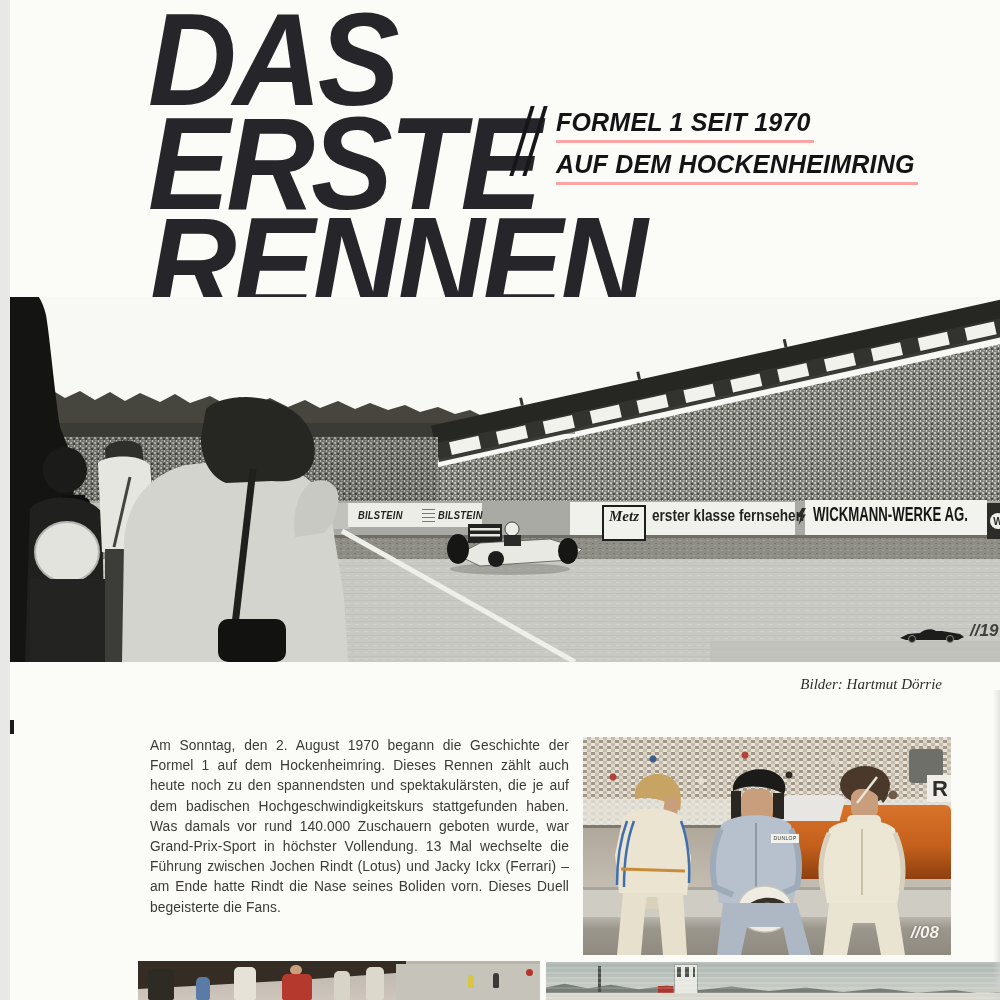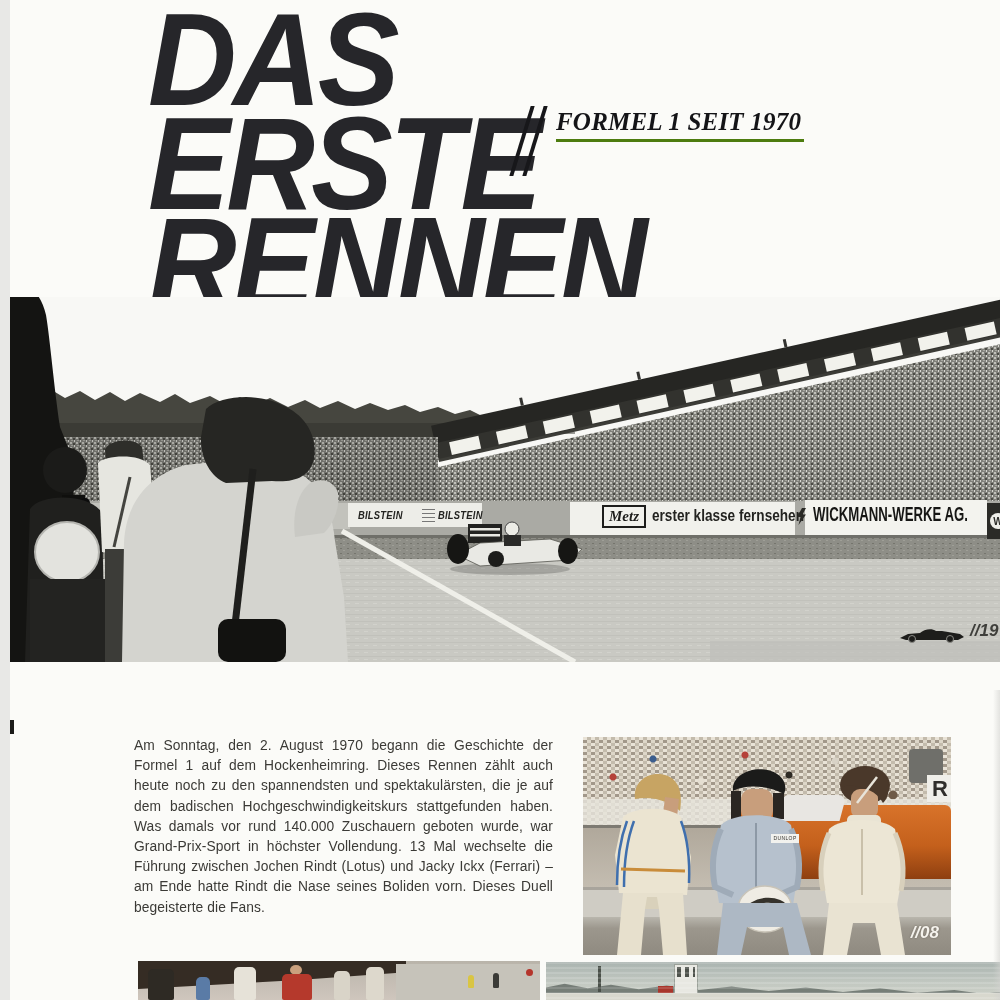--- a/index.html
+++ b/index.html
@@ -8,56 +8,56 @@
 
   
   .title-line{position:absolute;left:138px;line-height:1;white-space:nowrap;
     font-style:italic;font-weight:900;font-size:132px;letter-spacing:-4px;
     color:#26262a;transform:scaleX(.93);transform-origin:left top;}
   #title1{top:-6px;} #title2{top:98px;} #title3{top:198px;}
 
   
   .kicker{position:absolute;left:546px;top:108px;}
   .kicker-line{display:table;font-style:italic;font-weight:bold;font-size:25px;
-    letter-spacing:.2px;color:#141417;border-bottom:3px solid #4d7c0f;
-    padding:0 3px 3px 0;white-space:nowrap;font-family:Liberation Serif, serif;}
+    letter-spacing:.2px;color:#141417;border-bottom:3px solid #fca5a5;
+    padding:0 3px 3px 0;white-space:nowrap;}
   .kicker-line+.kicker-line{margin-top:7px;}
   .kicker-slash{position:absolute;top:-2px;width:4px;height:70px;background:#17171a;
     transform:skewX(-17deg);}
   #slash1{left:-36px;} #slash2{left:-23px;}
 
   
   .bw-photo{position:absolute;left:0;top:297px;width:1000px;height:365px;
     background:#86efac;overflow:hidden;padding-left:16px;}
   .bw-photo svg{position:absolute;left:0;top:0;}
   .banner-text{position:absolute;color:#232320;white-space:nowrap;transform-origin:left top;}
   .bilstein{font-size:11px;font-weight:bold;font-style:italic;letter-spacing:.3px;transform:scaleX(.85);}
   .mini-panel{position:absolute;left:412px;top:212px;width:13px;height:15px;background:#efefe9;
     background-image:repeating-linear-gradient(180deg,#777 0 1px,transparent 1px 4px);}
-  .metz-box{position:absolute;left:592px;top:208px;width:44px;height:23px;background:#f2f2ed;
+  .metz-box{position:absolute;left:592px;top:208px;width:44px;height:36px;background:#f2f2ed;
     border:2.5px solid #1e1e1c;box-sizing:border-box;text-align:center;}
   .metz-box span{font-family:"Liberation Serif",serif;font-style:italic;font-weight:bold;
     font-size:15px;color:#1e1e1c;line-height:17px;}
   .metz-slogan{left:642px;top:209px;font-size:17px;font-weight:600;transform:scaleX(.8);}
   .wickmann{left:803px;top:206px;font-size:20px;font-weight:bold;color:#161614;transform:scaleX(.66);}
   .bolt{position:absolute;left:787px;top:211px;}
   .w-box{position:absolute;left:977px;top:206px;width:22px;height:36px;background:#2b2b27;
     display:flex;align-items:center;justify-content:center;}
   .w-circle{width:16px;height:16px;border-radius:50%;background:#eeeee8;display:flex;
     align-items:center;justify-content:center;font-size:10px;font-weight:bold;color:#2b2b27;}
   .photo-index-13{position:absolute;left:960px;top:324px;font-style:italic;font-weight:bold;
     font-size:17px;color:#3f3f3b;}
   .car-icon{position:absolute;left:888px;top:328px;}
 
   
   .credit{position:absolute;left:560px;top:676px;width:372px;text-align:right;
     font-family:"Liberation Serif",serif;font-style:italic;font-size:15px;color:#2d2d2b;}
 
   
-  .article{position:absolute;left:124px;top:736px;width:419px;
+  .article{position:absolute;left:140px;top:736px;width:419px;
     font-size:13.8px;line-height:20.2px;letter-spacing:.1px;color:#3b3a36;text-align:justify;}
   .article p{margin:0;}
 
   
   .dp{position:absolute;left:573px;top:737px;width:368px;height:218px;overflow:hidden;
     background:#c9c2b5;}
   .dp-crowd{position:absolute;left:0;top:0;width:368px;height:92px;
     background:
       radial-gradient(circle 4px at 30px 40px,#b5423a 0 3px,transparent 4px),
       radial-gradient(circle 4px at 70px 22px,#3c5e8e 0 3px,transparent 4px),
@@ -126,20 +126,21 @@
   <h1 style="margin:0">
     <span class="title-line" id="title1">DAS</span>
     <span class="title-line" id="title2">ERSTE</span>
     <span class="title-line" id="title3">RENNEN</span>
   </h1>
 
   <div class="kicker">
     <span class="kicker-slash" id="slash1"></span>
     <span class="kicker-slash" id="slash2"></span>
     <div class="kicker-line">FORMEL 1 SEIT 1970</div>
+    <div class="kicker-line">AUF DEM HOCKENHEIMRING</div>
   </div>
 
   <figure class="bw-photo" style="margin:0">
     <svg width="1000" height="365" viewBox="0 0 1000 365">
       <defs>
         <pattern id="crowdPat" width="6" height="5" patternUnits="userSpaceOnUse">
           <rect width="6" height="5" fill="#80807a"></rect>
           <rect width="2" height="2" fill="#c2c2bb"></rect>
           <rect x="3" y="1" width="2" height="2" fill="#4c4c46"></rect>
           <rect x="1" y="3" width="2" height="1" fill="#a8a8a1"></rect>
@@ -259,20 +260,21 @@
     <span class="car-icon">
       <svg width="68" height="18" viewBox="0 0 68 18">
         <path d="M2,13 L10,9 L22,8 C26,4 34,3 38,6 L44,6 L62,9 L66,12 L60,15 L8,15 Z" fill="#1d1d1b"></path>
         <circle cx="14" cy="14" r="3.5" fill="#1d1d1b" stroke="#8a8a85" stroke-width="1"></circle>
         <circle cx="52" cy="14" r="3.5" fill="#1d1d1b" stroke="#8a8a85" stroke-width="1"></circle>
       </svg>
     </span>
     <span class="photo-index-13">//19</span>
   </figure>
 
+  <div class="credit">Bilder: Hartmut Dörrie</div>
 
   <div class="article">
     <p>Am Sonntag, den 2. August 1970 begann die Geschichte der Formel 1 auf dem Hockenheimring. Dieses Rennen zählt auch heute noch zu den spannendsten und spektakulärsten, die je auf dem badischen Hoch­geschwindigkeitskurs stattgefunden haben. Was damals vor rund 140.000 Zuschauern geboten wurde, war Grand-Prix-Sport in höchster Vollendung. 13 Mal wechselte die Führung zwischen Jochen Rindt (Lotus) und Jacky Ickx (Ferrari) – am Ende hatte Rindt die Nase seines Boliden vorn. Dieses Duell begeisterte die Fans.</p>
   </div>
 
   <figure class="dp" style="margin:0">
     <div class="dp-crowd"></div>
     <div class="dp-wall"></div>
     <div class="dp-camera"></div>
     <div class="dp-sign-r">R</div>

